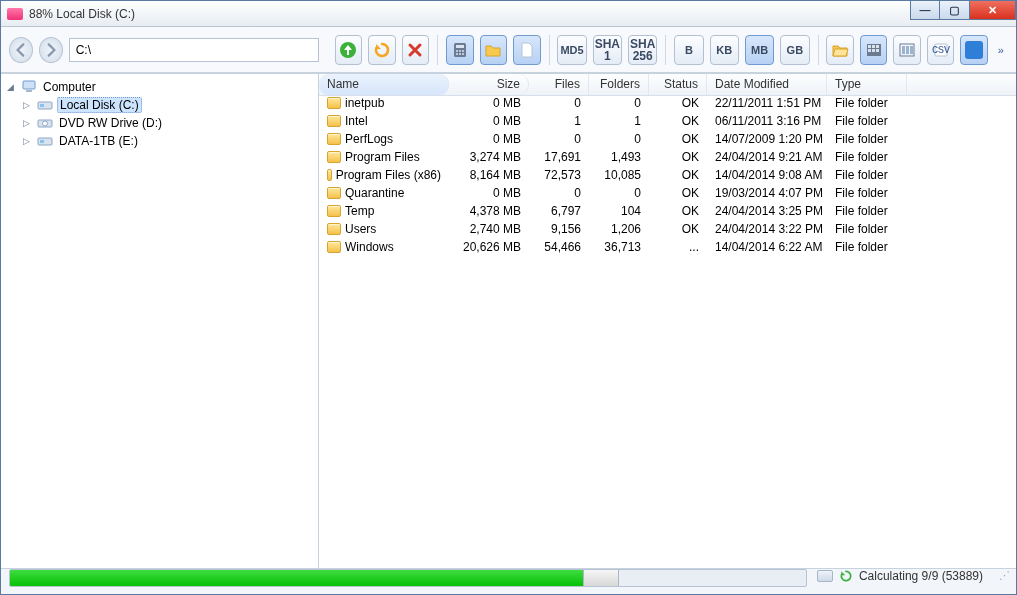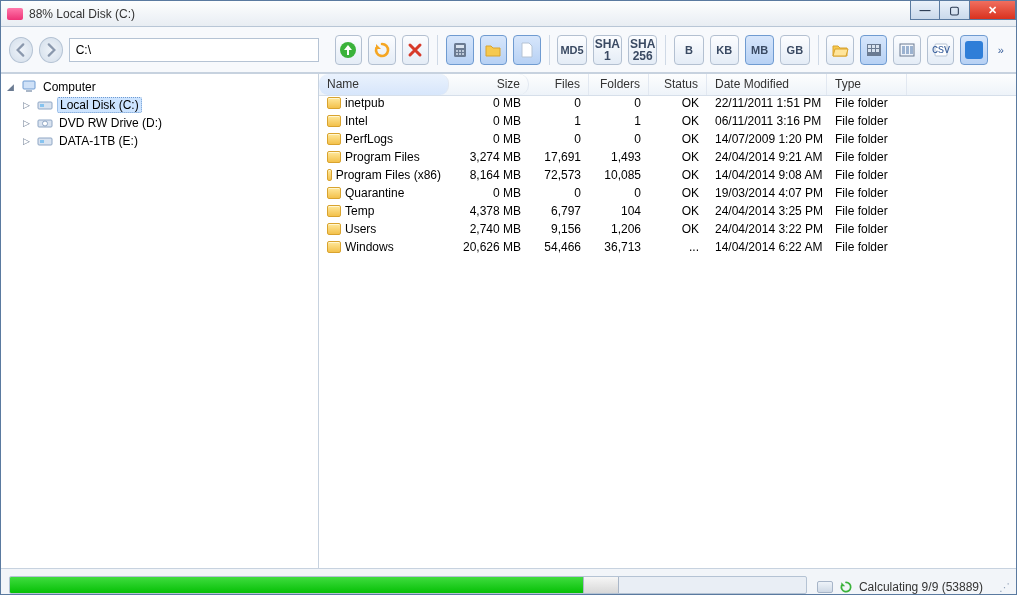--- a/index.html
+++ b/index.html
@@ -51,21 +51,21 @@
 
 .c-name { width: 130px; text-align:left; }
 .c-size { width: 80px; text-align:right;border-radius:10px; }
 .c-files { width: 60px; text-align:right; }
 .c-folders { width: 60px; text-align:right; }
 .c-status { width: 58px; text-align:right; }
 .c-date { width: 120px; text-align:left; }
 .c-type { width: 80px; text-align:left; }
 
 
-.statusbar { height: 26px; display: flex; align-items: flex-end; border-top: 1px solid #c7d2df; background:#f2f5f9; padding: 0 8px; gap:10px; }
+.statusbar { height: 26px; display: flex; align-items: flex-start; border-top: 1px solid #c7d2df; background:#f2f5f9; padding: 0 8px; gap:10px; }
 .progress { flex:1; height:18px; border:1px solid #b5c3d4; background:#e9eef5; position:relative; border-radius:2px; overflow:hidden; }
 .progress .fill { position:absolute; top:0; left:0; bottom:0; width:72%; background:linear-gradient(#3fdc3f,#06c006); }
 .progress .marker { position:absolute; top:0; bottom:0; width:36px; left:72%; background:linear-gradient(#f6f6f6,#d8d8d8); border-left:1px solid #aab7c8; border-right:1px solid #aab7c8; }
 .status-right { display:flex; align-items:center; gap:6px; color:#333; }
 .status-right .drv { width:16px; height:12px; background:linear-gradient(#eef3f9,#cfd9e6); border:1px solid #a7b5c8; border-radius:2px; }
 .status-right .spin svg { animation: sp 1.2s linear infinite; }
 @keyframes sp { to { transform: rotate(360deg);} }
 .grip { color:#95a5bb; font-size:11px; letter-spacing:-2px; margin-left:6px; }
 
 svg { display:block; }

